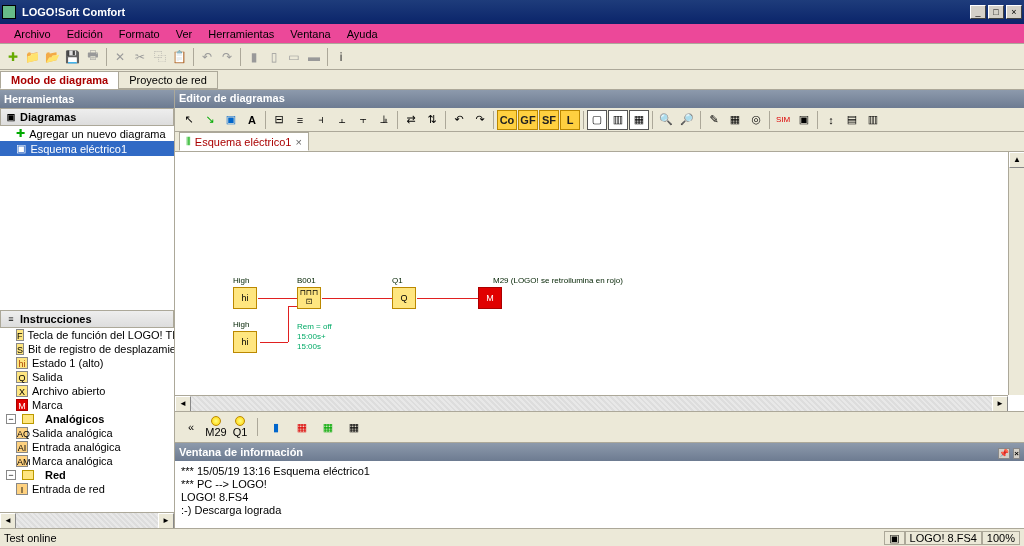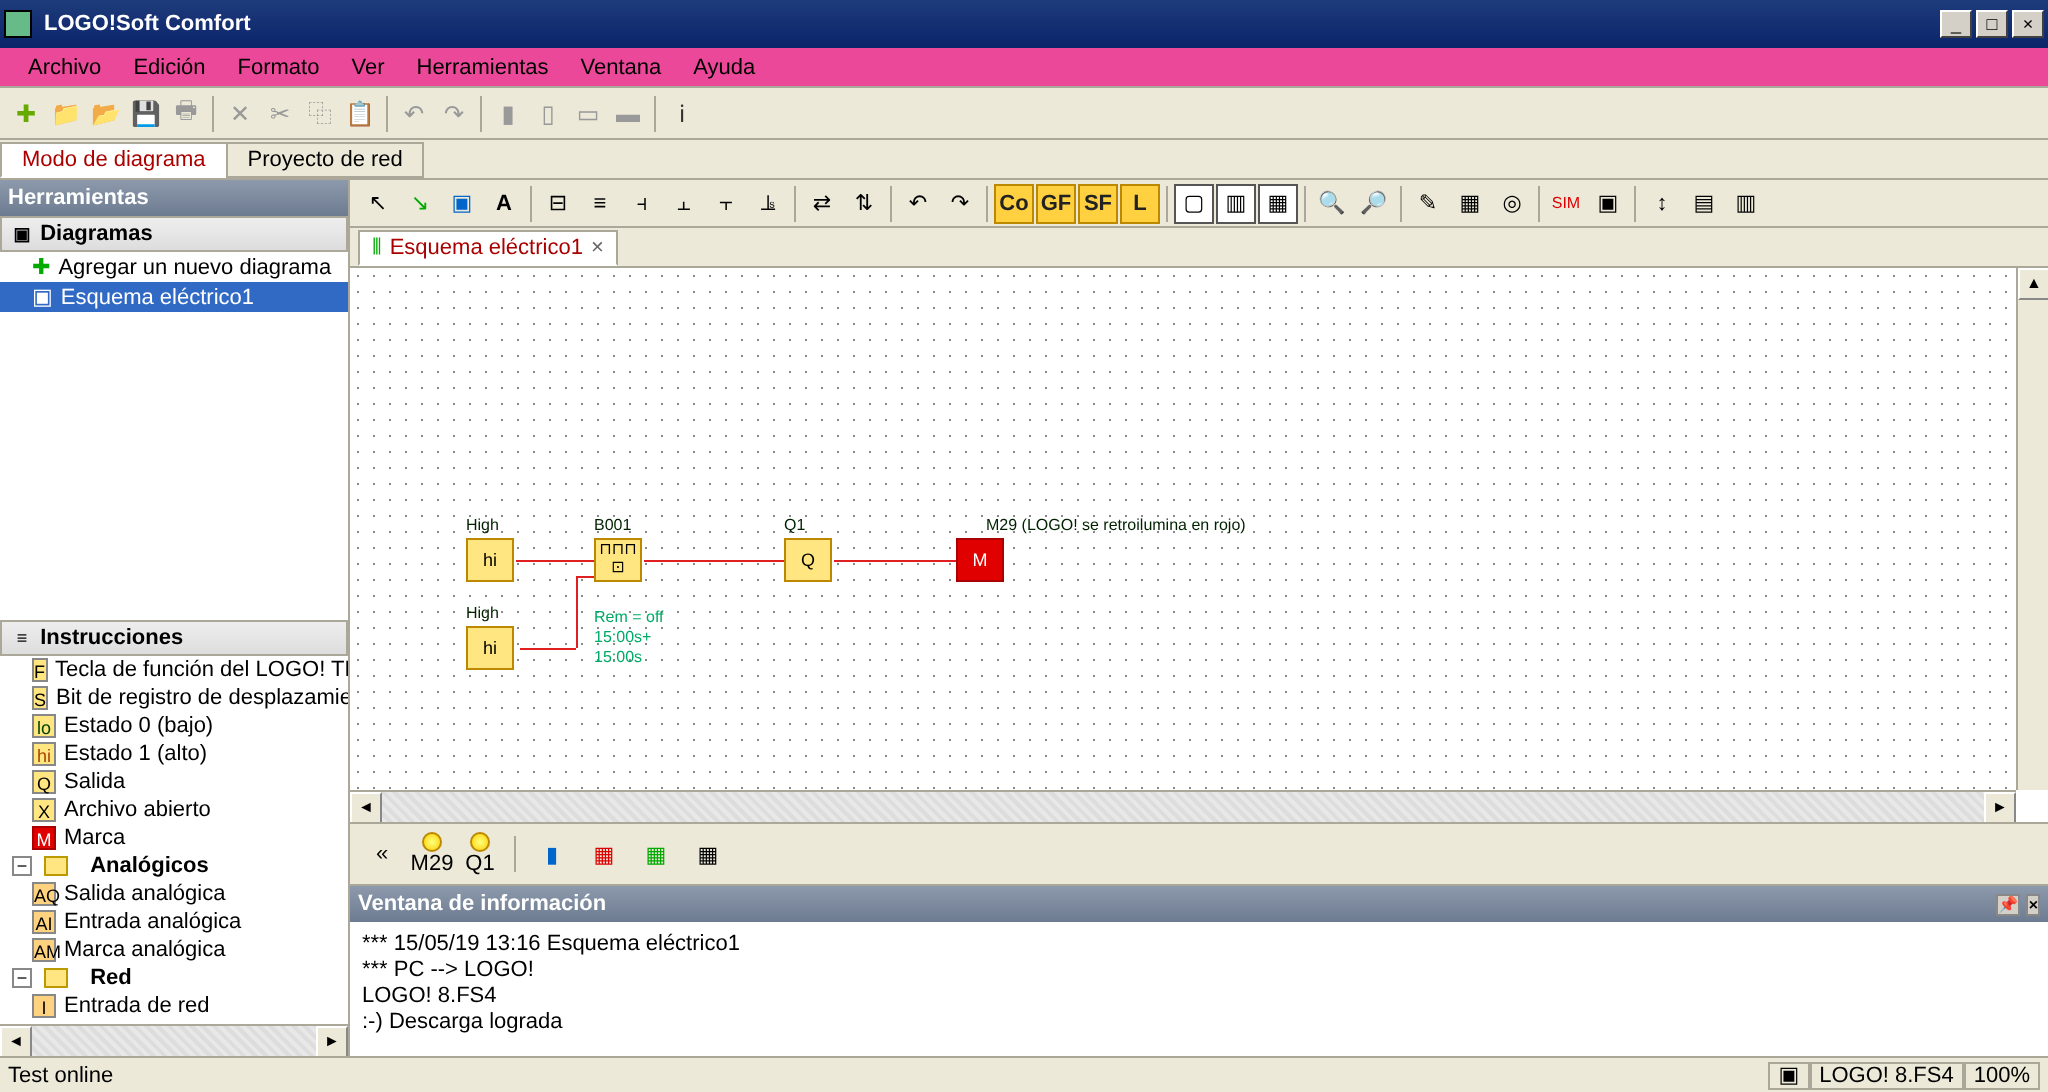--- a/index.html
+++ b/index.html
@@ -8,21 +8,21 @@
 .titlebar .title { flex: 1; font-weight: bold; padding-left: 2px; }
 .titlebar .wbtn { width: 16px; height: 14px; background: #d4d0c8; border: 1px solid #fff; border-right-color: #404040; border-bottom-color: #404040; margin-left: 2px; font-size: 9px; text-align: center; line-height: 12px; color: #000; }
 .menubar { height: 20px; background: #ec4899; display: flex; align-items: center; padding: 0 6px; border-bottom: 1px solid #aca899; }
 .menubar span { padding: 2px 8px; }
 .toolbar { height: 26px; background: #ece9d8; border-bottom: 1px solid #aca899; display: flex; align-items: center; padding: 0 4px; gap: 2px; }
 .tbtn { width: 18px; height: 18px; display: inline-flex; align-items: center; justify-content: center; font-size: 12px; color: #333; }
 .tbtn.disabled { color: #999; }
 .tsep { width: 1px; height: 18px; background: #aca899; margin: 0 2px; }
 .modetabs { height: 20px; background: #ece9d8; display: flex; align-items: flex-end; border-bottom: 1px solid #aca899; }
 .modetab { padding: 2px 10px; background: #ece9d8; border: 1px solid #aca899; margin-right: -1px; }
-.modetab.active { color: #a00; font-weight: normal; background: #fff; border-bottom: 1px solid #fff; }
+.modetab.active { color: #a00; font-weight: bold; background: #fff; border-bottom: 1px solid #fff; }
 .main { flex: 1; display: flex; min-height: 0; }
 .leftcol { width: 175px; display: flex; flex-direction: column; border-right: 1px solid #aca899; }
 .panehdr { height: 18px; background: linear-gradient(#8d9aac, #6d7b91); color: #fff; font-weight: bold; padding: 2px 4px; display: flex; align-items: center; justify-content: space-between; }
 .panehdr .hbtn { width: 12px; height: 12px; background: #d4d0c8; border: 1px solid #888; font-size: 8px; text-align: center; line-height: 10px; color: #000; }
 .treehdr { height: 18px; background: linear-gradient(#eee, #ddd); border: 1px solid #aca899; padding: 2px 4px; display: flex; align-items: center; font-weight: bold; }
 .treebody { flex: 1; background: #fff; overflow: hidden; }
 .treeitem { padding: 1px 4px 1px 16px; display: flex; align-items: center; gap: 4px; white-space: nowrap; }
 .treeitem.sel { background: #316ac5; color: #fff; }
 .ticon { width: 12px; height: 12px; display: inline-block; font-size: 9px; text-align: center; line-height: 12px; border: 1px solid #888; }
 .bxF { background: #ffe680; color: #000; }
@@ -139,24 +139,20 @@
     <div class="treebody" style="flex:1;overflow:hidden">
       <div class="treeitem">
           <span class="ticon bxF">F</span>
           <span>Tecla de función del LOGO! TD</span>
         </div>
       <div class="treeitem">
           <span class="ticon bxS">S</span>
           <span>Bit de registro de desplazamiento</span>
         </div>
       <div class="treeitem">
-          <span class="ticon bxlo">lo</span>
-          <span>Estado 0 (bajo)</span>
-        </div>
-      <div class="treeitem">
           <span class="ticon bxhi">hi</span>
           <span>Estado 1 (alto)</span>
         </div>
       <div class="treeitem">
           <span class="ticon bxQ">Q</span>
           <span>Salida</span>
         </div>
       <div class="treeitem">
           <span class="ticon bxX">X</span>
           <span>Archivo abierto</span>
@@ -185,20 +181,21 @@
         </div>
     </div>
     <div style="height:16px;background:#ece9d8;border-top:1px solid #aca899;display:flex">
       <span class="sbbtn">◄</span>
         <div class="sbtrack"></div>
         <span class="sbbtn">►</span>
     </div>
   </div>
 
   <div class="rightcol">
+    <div class="edhdr">Editor de diagramas</div>
     <div class="edtoolbar">
       <span class="ebtn">↖</span>
       <span class="ebtn" style="color:#0a0">↘</span>
       <span class="ebtn" style="color:#06c">▣</span>
       <span class="ebtn">
           <b>A</b>
         </span>
       <span class="tsep"></span>
       <span class="ebtn">⊟</span>
       <span class="ebtn">≡</span>

